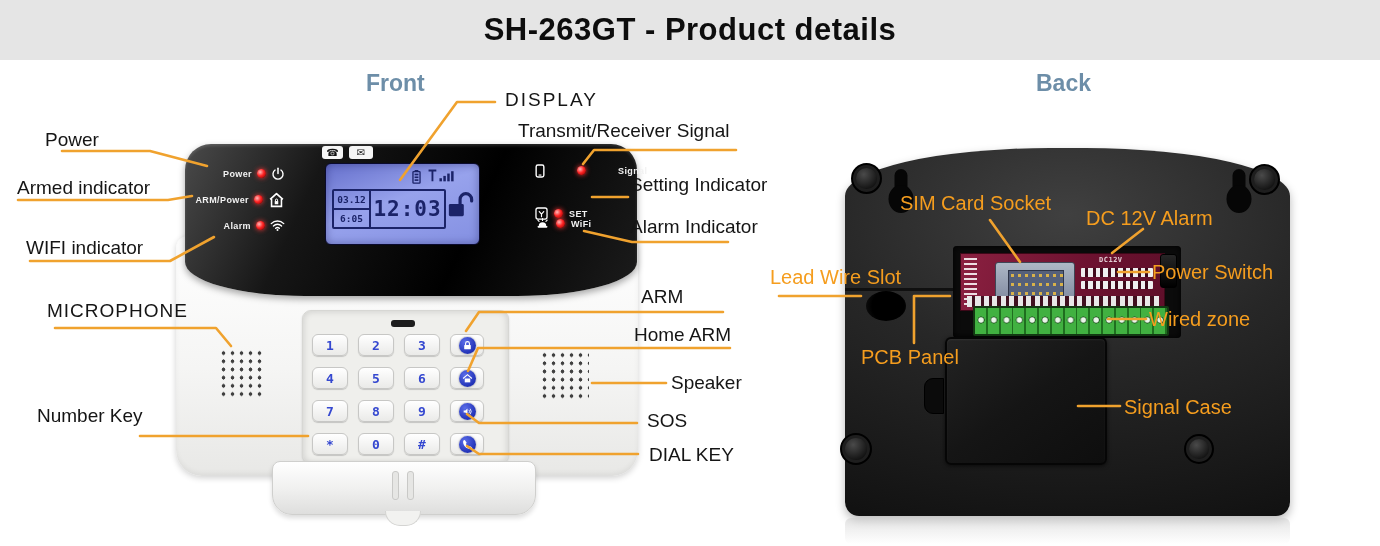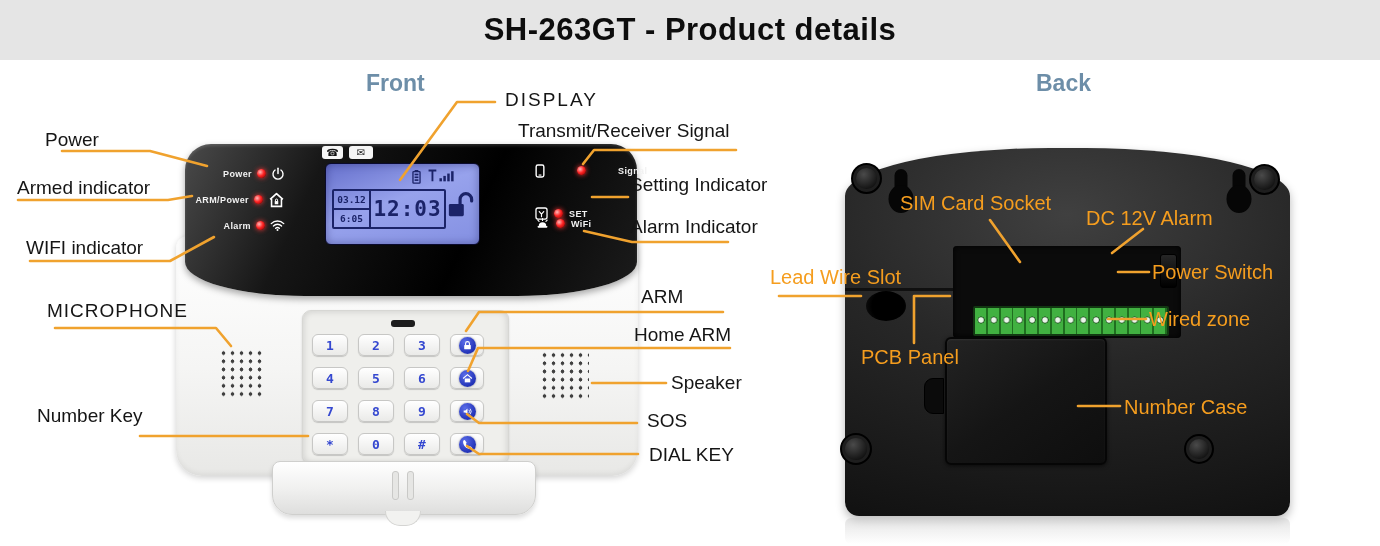--- a/index.html
+++ b/index.html
@@ -288,20 +288,30 @@
   <div id="back-body"></div>
   <div class="keyhole" style="left:888px;top:167px;"></div>
   <div class="keyhole" style="left:1226px;top:167px;"></div>
   <div class="screw" style="left:851px;top:163px;width:27px;height:27px;"></div>
   <div class="screw" style="left:1249px;top:164px;width:27px;height:27px;"></div>
   <div class="screw" style="left:840px;top:433px;width:28px;height:28px;"></div>
   <div class="screw" style="left:1184px;top:434px;width:26px;height:26px;"></div>
   <div id="seam"></div>
   <div id="notch"></div>
   <div id="recess"></div>
+  <div id="pcb">
+    <div id="pcb-strip"></div>
+    <div id="sim">
+      <div id="sim-inner"></div>
+    </div>
+    <div id="pcb-print">DC12V</div>
+    <div class="conn" style="left:120px;top:14px;width:72px;height:9px;"></div>
+    <div class="conn" style="left:120px;top:27px;width:72px;height:8px;"></div>
+    <div id="conn3"></div>
+  </div>
   <div id="pswitch"></div>
   <div id="terminal"></div>
   <div id="battery"></div>
   <div id="latch"></div>
   <div id="reflection"></div>
 
   <svg id="leads" width="1380" height="546">
     <polyline points="62,151 150,151 207,166"></polyline>
     <polyline points="18,200 168,200 192,196"></polyline>
     <polyline points="30,261 170,261 214,237"></polyline>
@@ -339,15 +349,15 @@
   <div class="lbl" style="left:671px;top:372px;">Speaker</div>
   <div class="lbl" style="left:647px;top:410px;">SOS</div>
   <div class="lbl" style="left:649px;top:444px;">DIAL KEY</div>
 
   <div class="lbl-back" style="left:900px;top:192px;text-align:right;">SIM Card Socket</div>
   <div class="lbl-back" style="left:1086px;top:207px;">DC 12V Alarm</div>
   <div class="lbl-back" style="left:770px;top:266px;">Lead Wire Slot</div>
   <div class="lbl-back" style="left:1152px;top:261px;">Power Switch</div>
   <div class="lbl-back" style="left:1149px;top:308px;">Wired zone</div>
   <div class="lbl-back" style="left:861px;top:346px;">PCB Panel</div>
-  <div class="lbl-back" style="left:1124px;top:396px;">Number Case</div>
+  <div class="lbl-back" style="left:1124px;top:396px;">Signal Case</div>
 
 </div>
 
 </body></html>

